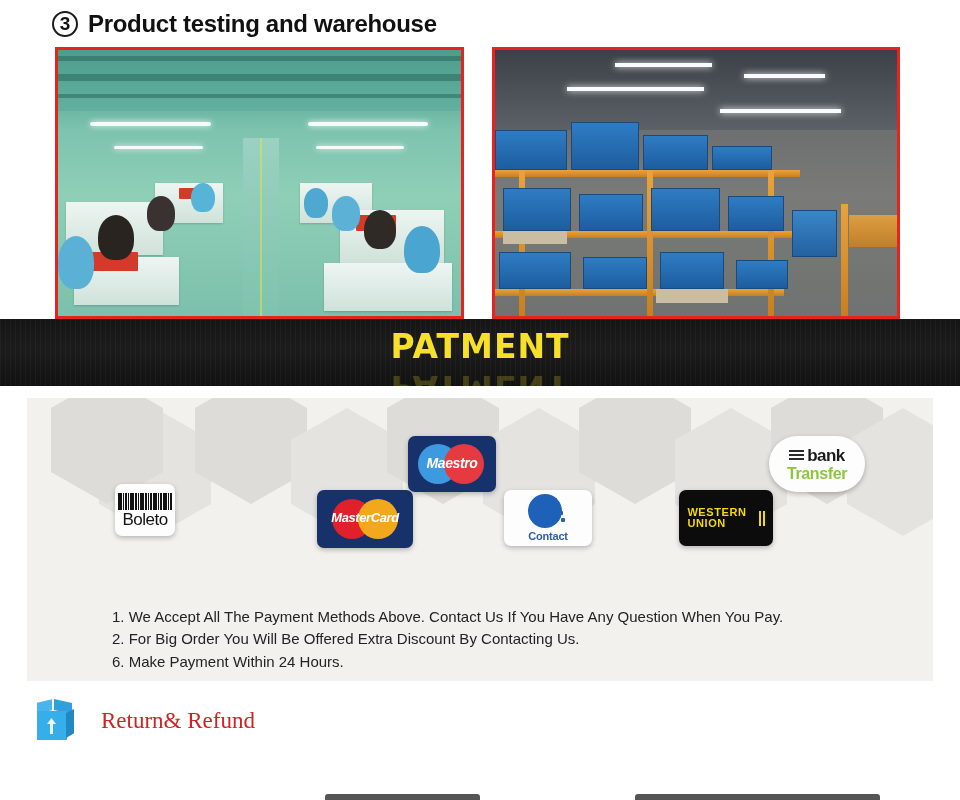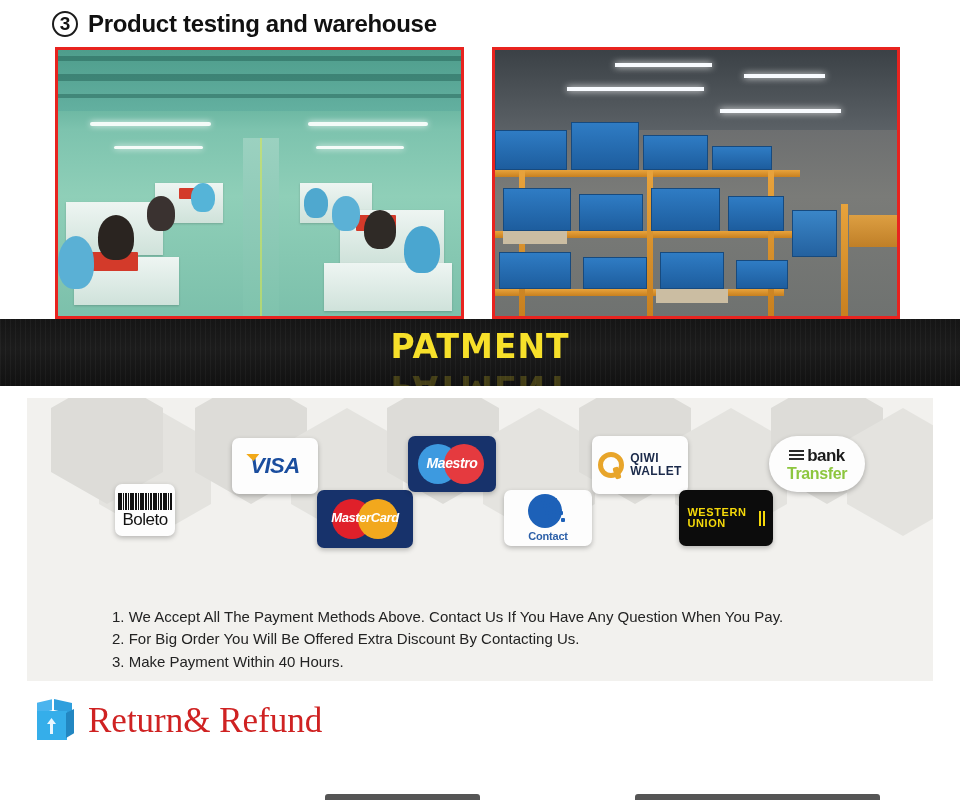--- a/index.html
+++ b/index.html
@@ -224,23 +224,23 @@
   .box-icon{position:relative;width:38px;height:40px;flex:0 0 auto;}
   .box-lidL{position:absolute;left:0;top:0;width:15px;height:11px;background:#4ab4ee;transform:skewY(-13deg);}
   .box-lidR{position:absolute;left:17px;top:0;width:18px;height:11px;background:#2f9fdd;transform:skewY(13deg);}
   .box-body{position:absolute;left:0;top:10px;width:30px;height:29px;background:#35aeea;}
   .box-side{position:absolute;left:29px;top:8px;width:8px;height:29px;background:#2287c2;
             clip-path:polygon(0 4px,100% 0,100% 84%,0 100%);}
   .box-arrow{position:absolute;left:13px;top:22px;width:3px;height:11px;background:#eaf7ff;}
   .box-arrow:before{content:"";position:absolute;left:-3px;top:-5px;width:9px;height:6px;background:#eaf7ff;
                     clip-path:polygon(50% 0,100% 100%,0 100%);}
   .return-title{
-    margin-left:13px;
+    margin-left:26px;
     font-family:"Liberation Serif", serif;
-    font-size:35px;color:#cf2222;
+    font-size:23px;color:#cf2222;
   }
 
   
   .cut-boxes{position:absolute;left:0;right:0;bottom:0;height:8px;}
   .cut-box{position:absolute;bottom:0;height:6px;background:#555;border-radius:3px 3px 0 0;}
 </style>
 </head>
 <body>
 
 <div class="section-header">
@@ -353,26 +353,20 @@
         <i class="w"></i>
         <i class="s"></i>
         <i></i>
         <i class="w"></i>
         <i class="s"></i>
         <i></i>
     </div>
     <div class="boleto-txt">Boleto</div>
   </div>
 
-  <div class="logo-card" style="left:205px;top:462px;width:86px;height:56px;top:40px;">
-    <div class="visa-txt">
-      <span class="visa-swoosh"></span>
-      <span>VISA</span>
-    </div>
-  </div>
 
   <div class="logo-card navy" style="left:290px;top:92px;width:96px;height:58px;">
     <div class="mc-wrap">
       <div class="mc-red"></div>
       <div class="mc-yel"></div>
       <div class="mc-txt">MasterCard</div>
     </div>
   </div>
 
   <div class="logo-card navy" style="left:381px;top:38px;width:88px;height:56px;">
@@ -399,29 +393,20 @@
             <i style="left:18px;top:15px;"></i>
           <i style="left:7px;top:22px;"></i>
             <i style="left:14px;top:21px;"></i>
             <i style="left:20px;top:22px;"></i>
         </div>
       </div>
       <div class="wm-txt">Contact</div>
     </div>
   </div>
 
-  <div class="logo-card" style="left:565px;top:38px;width:96px;height:58px;">
-    <div class="qiwi-wrap">
-      <div class="qiwi-q"></div>
-      <div class="qiwi-t">
-        <div>QIWI</div>
-        <div>WALLET</div>
-      </div>
-    </div>
-  </div>
 
   <div class="logo-card black" style="left:652px;top:92px;width:94px;height:56px;">
     <div class="wu-wrap">
       <div class="wu-t">
         <div>WESTERN</div>
         <div>UNION</div>
       </div>
       <div class="wu-bars">
           <i></i>
           <i></i>
@@ -439,21 +424,21 @@
           </div>
         <div class="bt-bank">bank</div>
       </div>
       <div class="bt-transfer">Transfer</div>
     </div>
   </div>
 
   <div class="pay-terms">
     <div>1. We Accept All The Payment Methods Above. Contact Us If You Have Any Question When You Pay.</div>
     <div>2. For Big Order You Will Be Offered Extra Discount By Contacting Us.</div>
-    <div>3. Make Payment Within 40 Hours.</div>
+    <div>6. Make Payment Within 24 Hours.</div>
   </div>
 </div>
 
 <div class="return-row">
   <div class="box-icon">
     <div class="box-lidL"></div>
     <div class="box-lidR"></div>
     <div class="box-body"></div>
     <div class="box-side"></div>
     <div class="box-arrow"></div>

